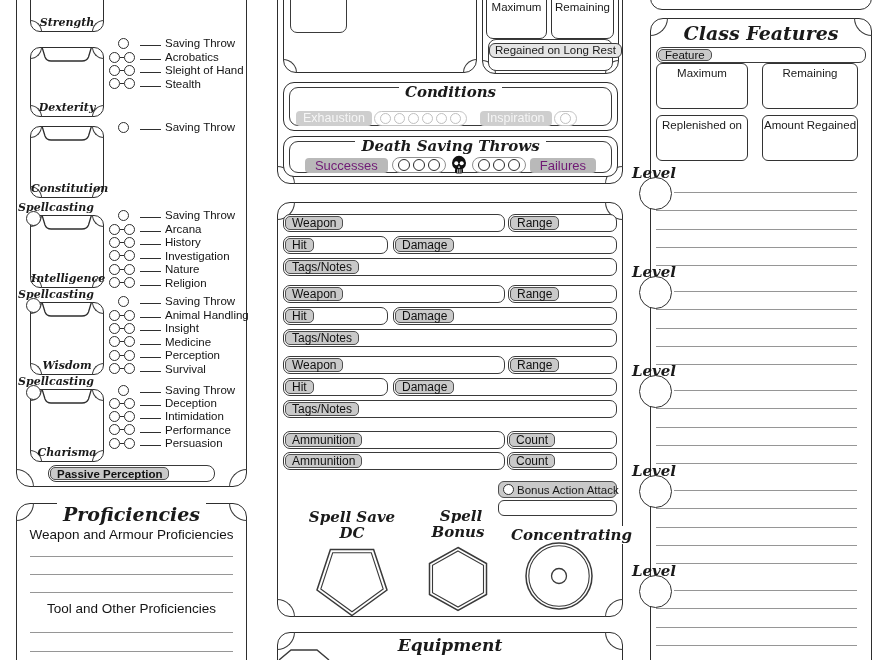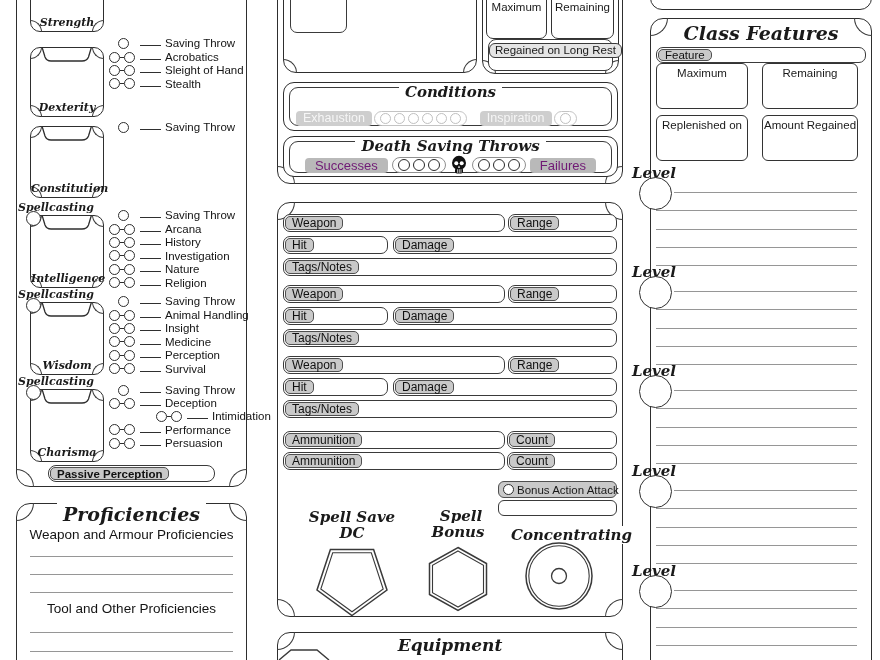--- a/index.html
+++ b/index.html
@@ -366,21 +366,21 @@
       <span class="blank-line" style="margin-left: 11px;"></span>
       <span class="skill-label">Saving Throw</span>
     </div>
     <div class="skill-row" style="left: 109px; top: 397px;">
       <span class="prof-circle"></span>
       <span class="circle-link"></span>
       <span class="prof-circle"></span>
       <span class="blank-line"></span>
       <span class="skill-label">Deception</span>
     </div>
-    <div class="skill-row" style="left: 109px; top: 410.4px; margin-left: 47px;">
+    <div class="skill-row" style="left: 109px; top: 410.4px;">
       <span class="prof-circle"></span>
       <span class="circle-link"></span>
       <span class="prof-circle"></span>
       <span class="blank-line"></span>
       <span class="skill-label">Intimidation</span>
     </div>
     <div class="skill-row" style="left: 109px; top: 423.8px;">
       <span class="prof-circle"></span>
       <span class="circle-link"></span>
       <span class="prof-circle"></span>

